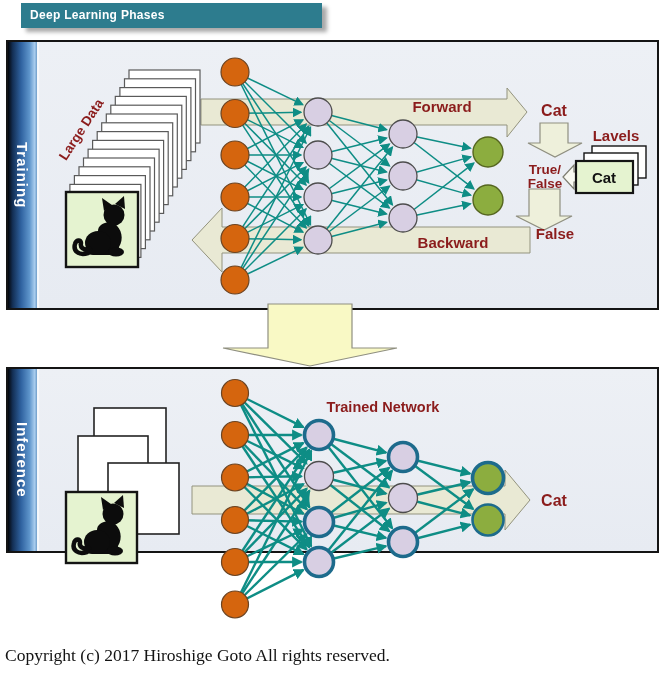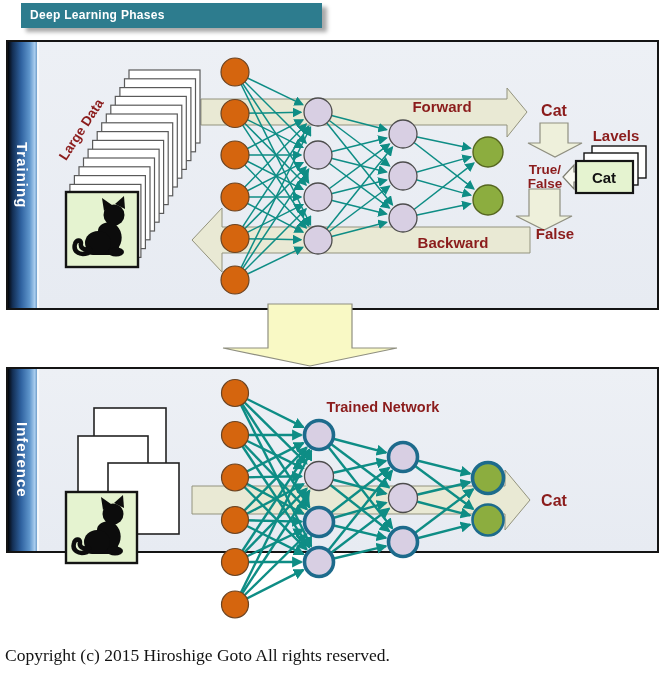--- a/index.html
+++ b/index.html
@@ -270,15 +270,15 @@
         </g>
 
       <text class="dt" x="373" y="43" font-size="14.5" text-anchor="middle">Trained Network</text>
       <text class="dt" x="544" y="137" font-size="16" text-anchor="middle">Cat</text>
     </svg>
     <div class="side-bar">
       <span>Inference</span>
     </div>
   </div>
 
-  <div class="copyright">Copyright (c) 2015 Hiroshige Goto All rights reserved.</div>
+  <div class="copyright">Copyright (c) 2017 Hiroshige Goto All rights reserved.</div>
 
 </div>
 
 </body></html>

